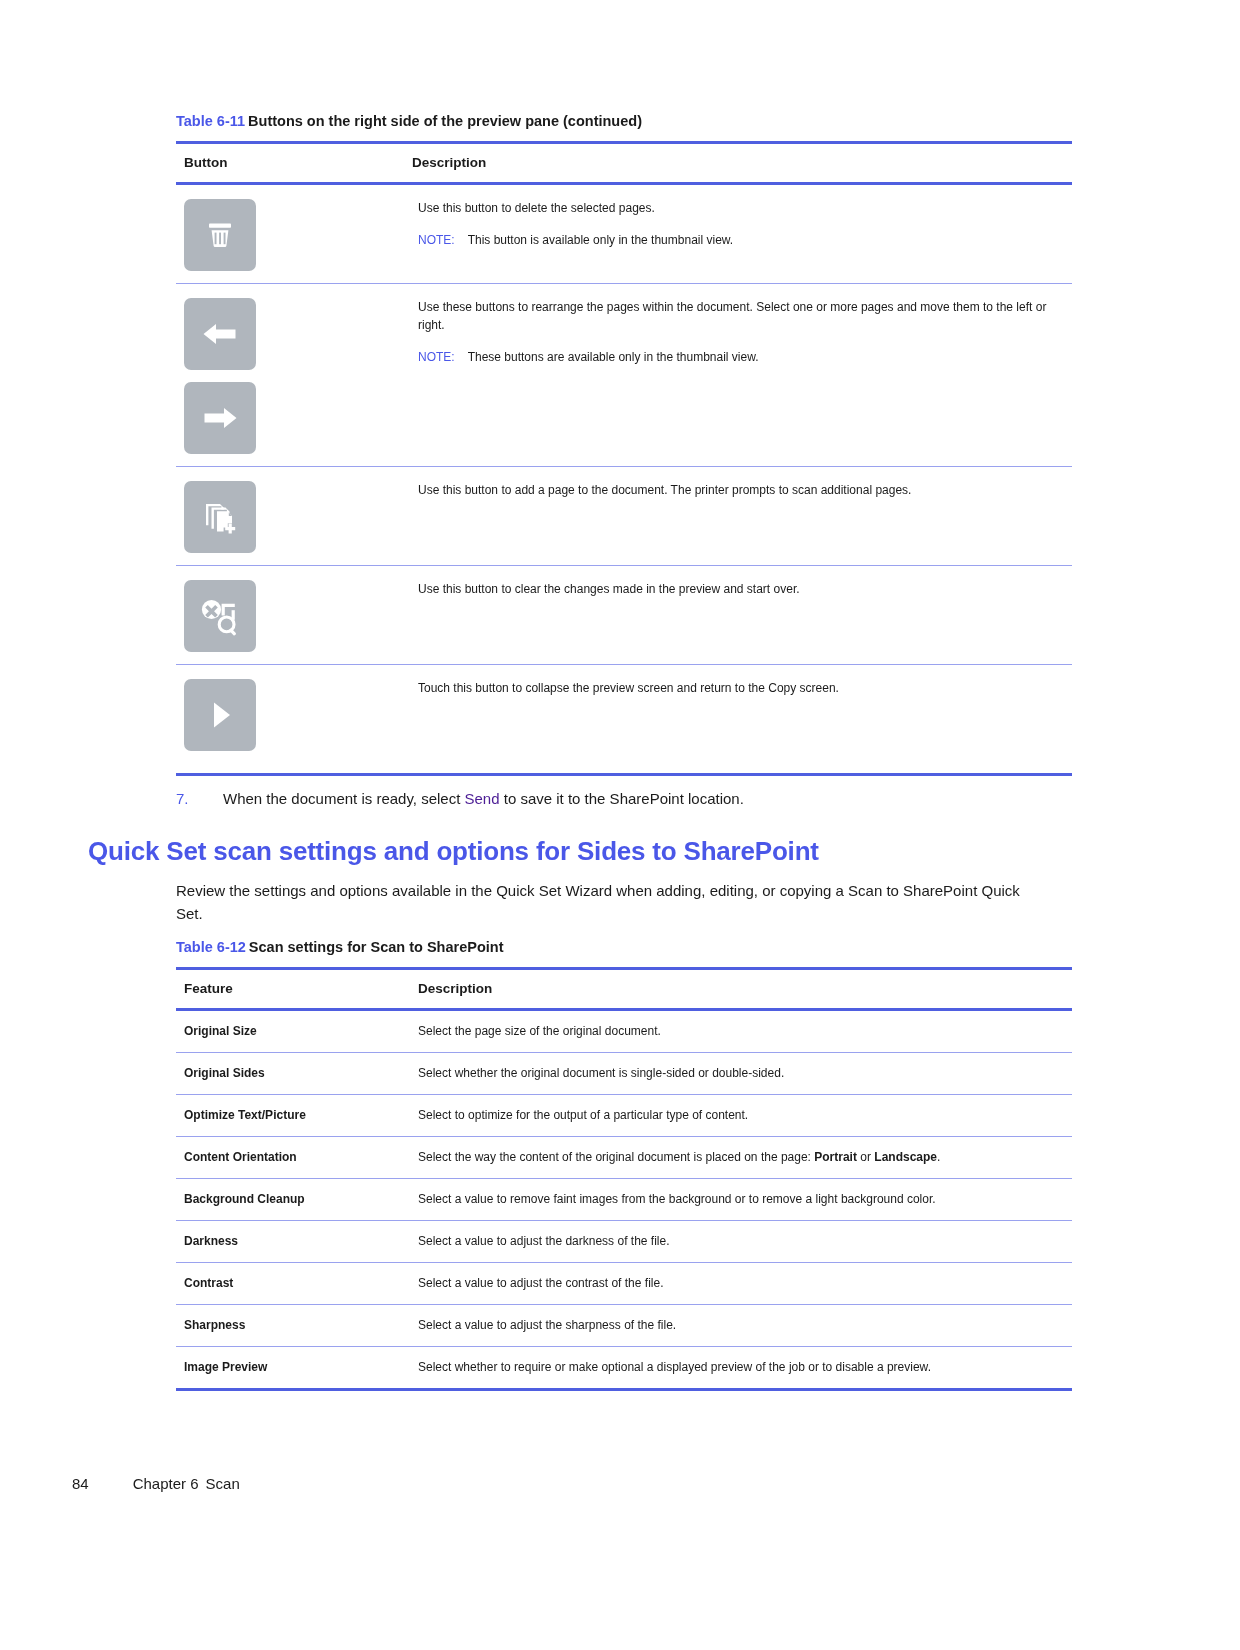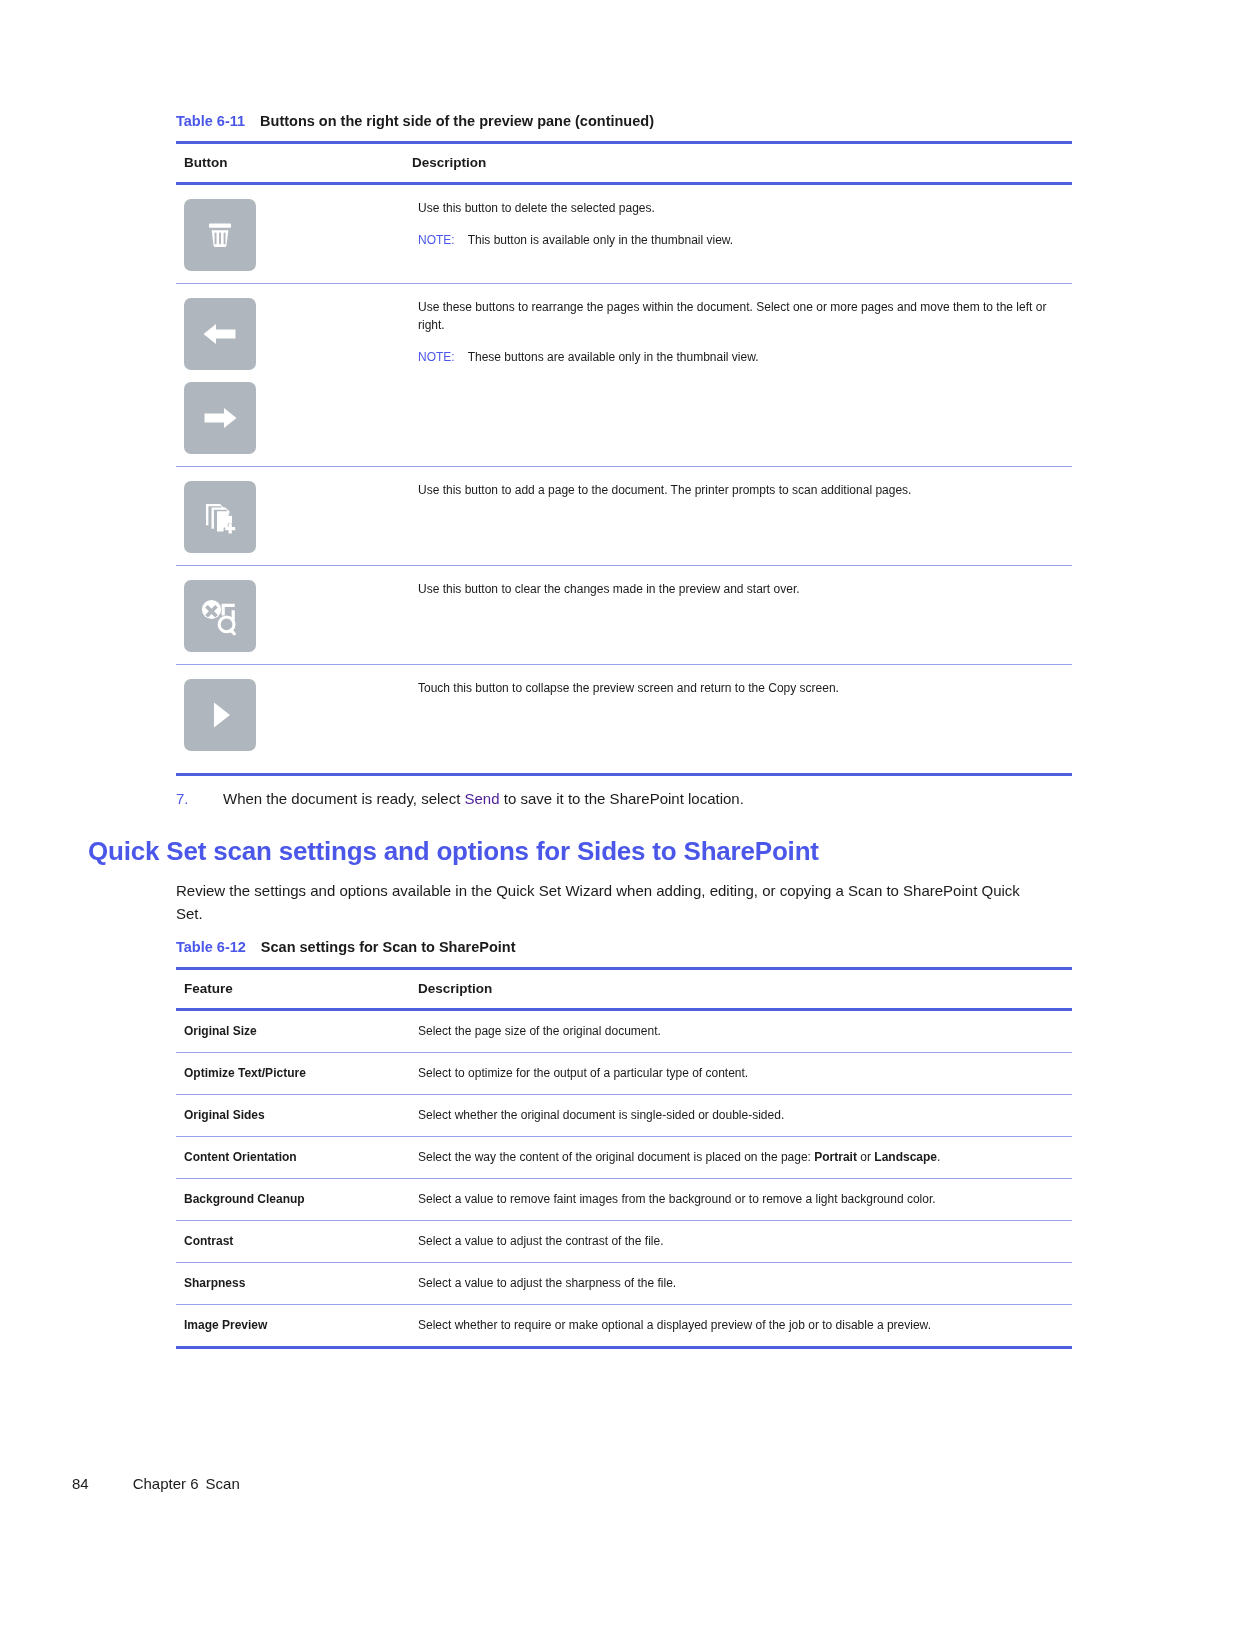--- a/index.html
+++ b/index.html
@@ -27,21 +27,21 @@
   .table-caption {
     font-size: 14.5px;
     font-weight: 700;
     line-height: 1.35;
     color: #1b1b1b;
     margin: 0 0 9px 0;
   }
   .table-caption .capnum {
     color: #4a57e8;
     font-weight: 700;
-    margin-right: 15px;
+    margin-right: 3px;
   }
 
   table.doc-table {
     width: 100%;
     border-collapse: collapse;
     table-layout: fixed;
   }
   table.doc-table td, table.doc-table th {
     text-align: left;
     vertical-align: top;
@@ -285,34 +285,38 @@
           <th class="hdr-cell rule-heavy">Feature</th>
           <th class="hdr-cell rule-heavy" style="padding-left:14px;">Description</th>
         </tr>
       </thead>
       <tbody>
         <tr>
           <td class="desc rule-heavy" style="font-weight:700;">Original Size</td>
           <td class="desc rule-heavy" style="padding-left:14px;">Select the page size of the original document.</td>
         </tr>
         <tr>
+          <td class="desc rule-light" style="font-weight:700;">Original Sides</td>
+          <td class="desc rule-light" style="padding-left:14px;">Select whether the original document is single-sided or double-sided.</td>
+        </tr>
+        <tr>
           <td class="desc rule-light" style="font-weight:700;">Optimize Text/Picture</td>
           <td class="desc rule-light" style="padding-left:14px;">Select to optimize for the output of a particular type of content.</td>
         </tr>
         <tr>
-          <td class="desc rule-light" style="font-weight:700;">Original Sides</td>
-          <td class="desc rule-light" style="padding-left:14px;">Select whether the original document is single-sided or double-sided.</td>
-        </tr>
-        <tr>
           <td class="desc rule-light" style="font-weight:700;">Content Orientation</td>
           <td class="desc rule-light" style="padding-left:14px;"><span>Select the way the content of the original document is placed on the page: </span><b>Portrait</b><span> or </span><b>Landscape</b><span>.</span></td>
         </tr>
         <tr>
           <td class="desc rule-light" style="font-weight:700;margin-left:36px;">Background Cleanup</td>
           <td class="desc rule-light" style="padding-left:14px;">Select a value to remove faint images from the background or to remove a light background color.</td>
+        </tr>
+        <tr>
+          <td class="desc rule-light" style="font-weight:700;">Darkness</td>
+          <td class="desc rule-light" style="padding-left:14px;">Select a value to adjust the darkness of the file.</td>
         </tr>
         <tr>
           <td class="desc rule-light" style="font-weight:700;">Contrast</td>
           <td class="desc rule-light" style="padding-left:14px;">Select a value to adjust the contrast of the file.</td>
         </tr>
         <tr>
           <td class="desc rule-light" style="font-weight:700;">Sharpness</td>
           <td class="desc rule-light" style="padding-left:14px;">Select a value to adjust the sharpness of the file.</td>
         </tr>
         <tr>

